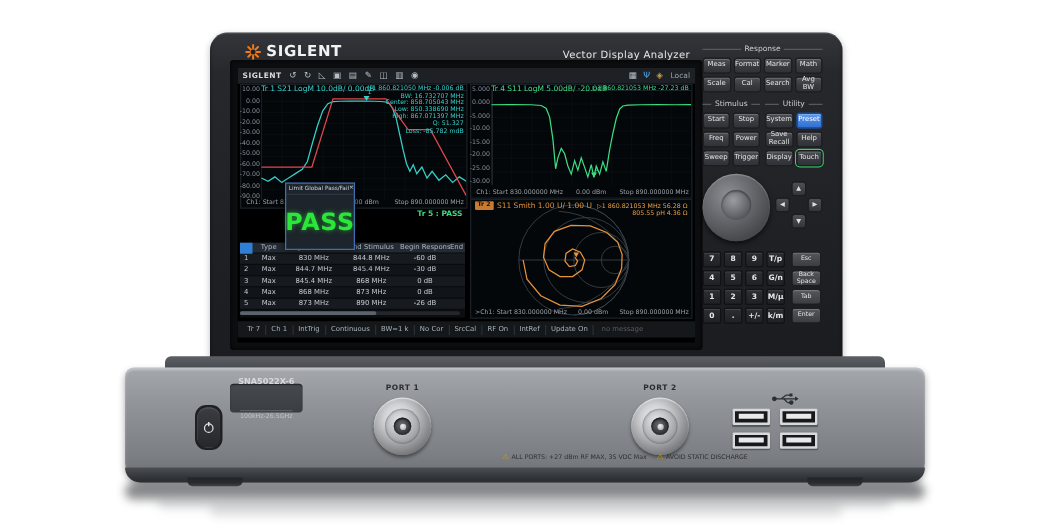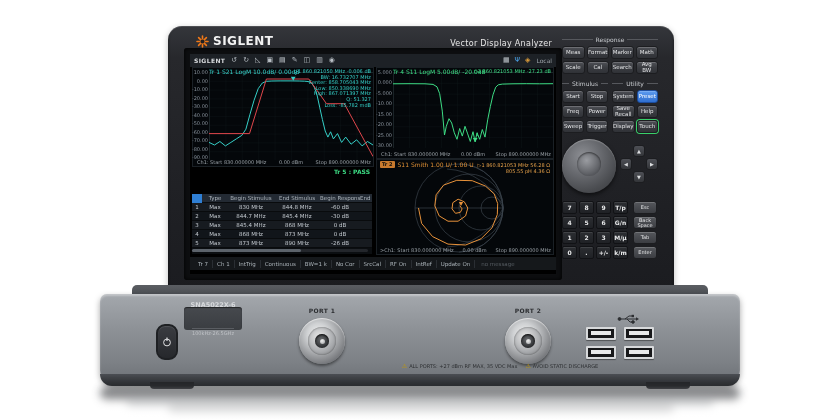--- a/index.html
+++ b/index.html
@@ -344,20 +344,29 @@
           <span class="lt-cell">873 MHz</span>
           <span class="lt-cell">890 MHz</span>
           <span class="lt-cell">-26 dB</span>
           <span class="lt-cell"></span>
         </div>
       </div>
     <div class="lt-scroll">
         <div class="lt-thumb"></div>
       </div>
 
+    <div class="pass-dialog">
+      <div class="pd-title">
+        <span>Limit Global Pass/Fail</span>
+        <span class="pd-close">×</span>
+      </div>
+      <div class="pd-body">
+        <span class="pd-result">PASS</span>
+      </div>
+    </div>
 
     <div class="status-bar">
       <span id="status-items" style="display:flex;">
           <span class="st-item">Tr 7</span>
           <span class="st-item">Ch 1</span>
           <span class="st-item">IntTrig</span>
           <span class="st-item">Continuous</span>
           <span class="st-item">BW=1 k</span>
           <span class="st-item">No Cor</span>
           <span class="st-item">SrcCal</span>

